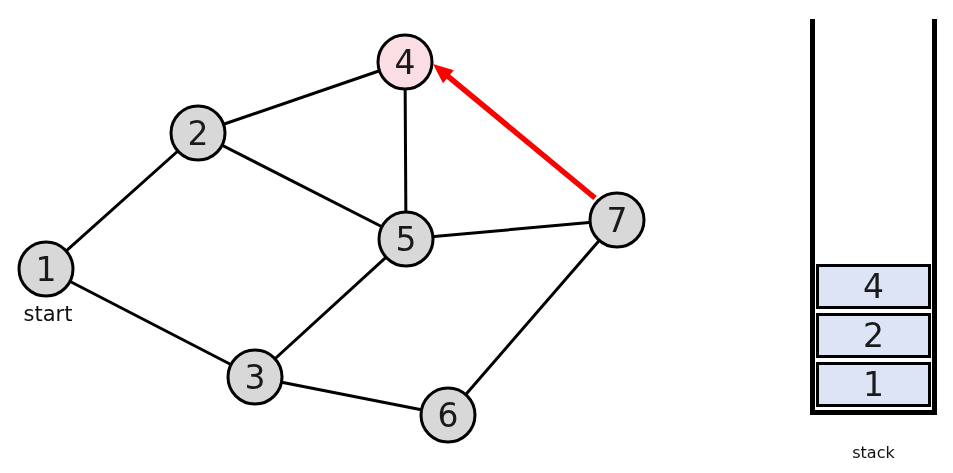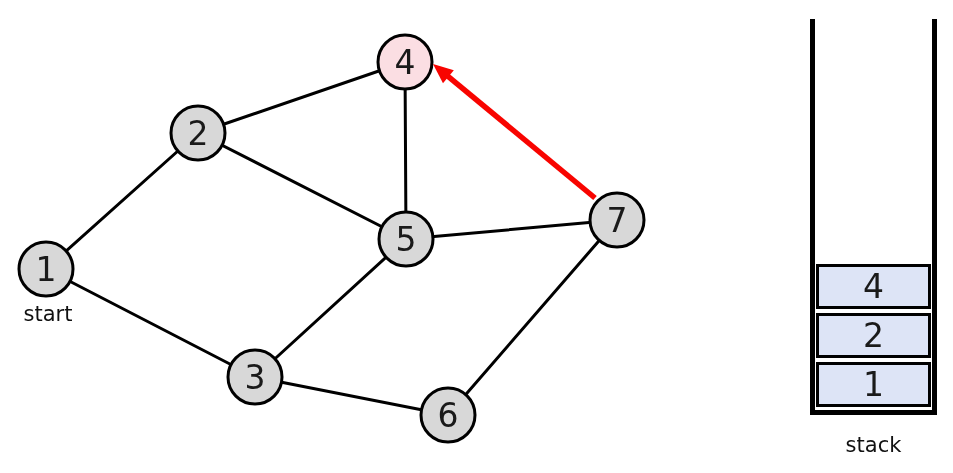--- a/index.html
+++ b/index.html
@@ -47,23 +47,23 @@
     width: 115px;
     height: 45px;
     border: 3px solid #000;
     display: flex;
     align-items: center;
     justify-content: center;
     font-size: 33px;
     color: #1a1a1a;
   }
   .stack-caption {
-    margin-top: 18px;
+    margin-top: 28px;
     text-align: center;
-    font-size: 21px;
+    font-size: 16px;
     color: #111;
   }
   svg text.node-num {
     font-family: "DejaVu Sans", "Liberation Sans", sans-serif;
     font-size: 33px;
     fill: #1a1a1a;
   }
   svg text.small-label {
     font-family: "DejaVu Sans", "Liberation Sans", sans-serif;
     font-size: 21px;

